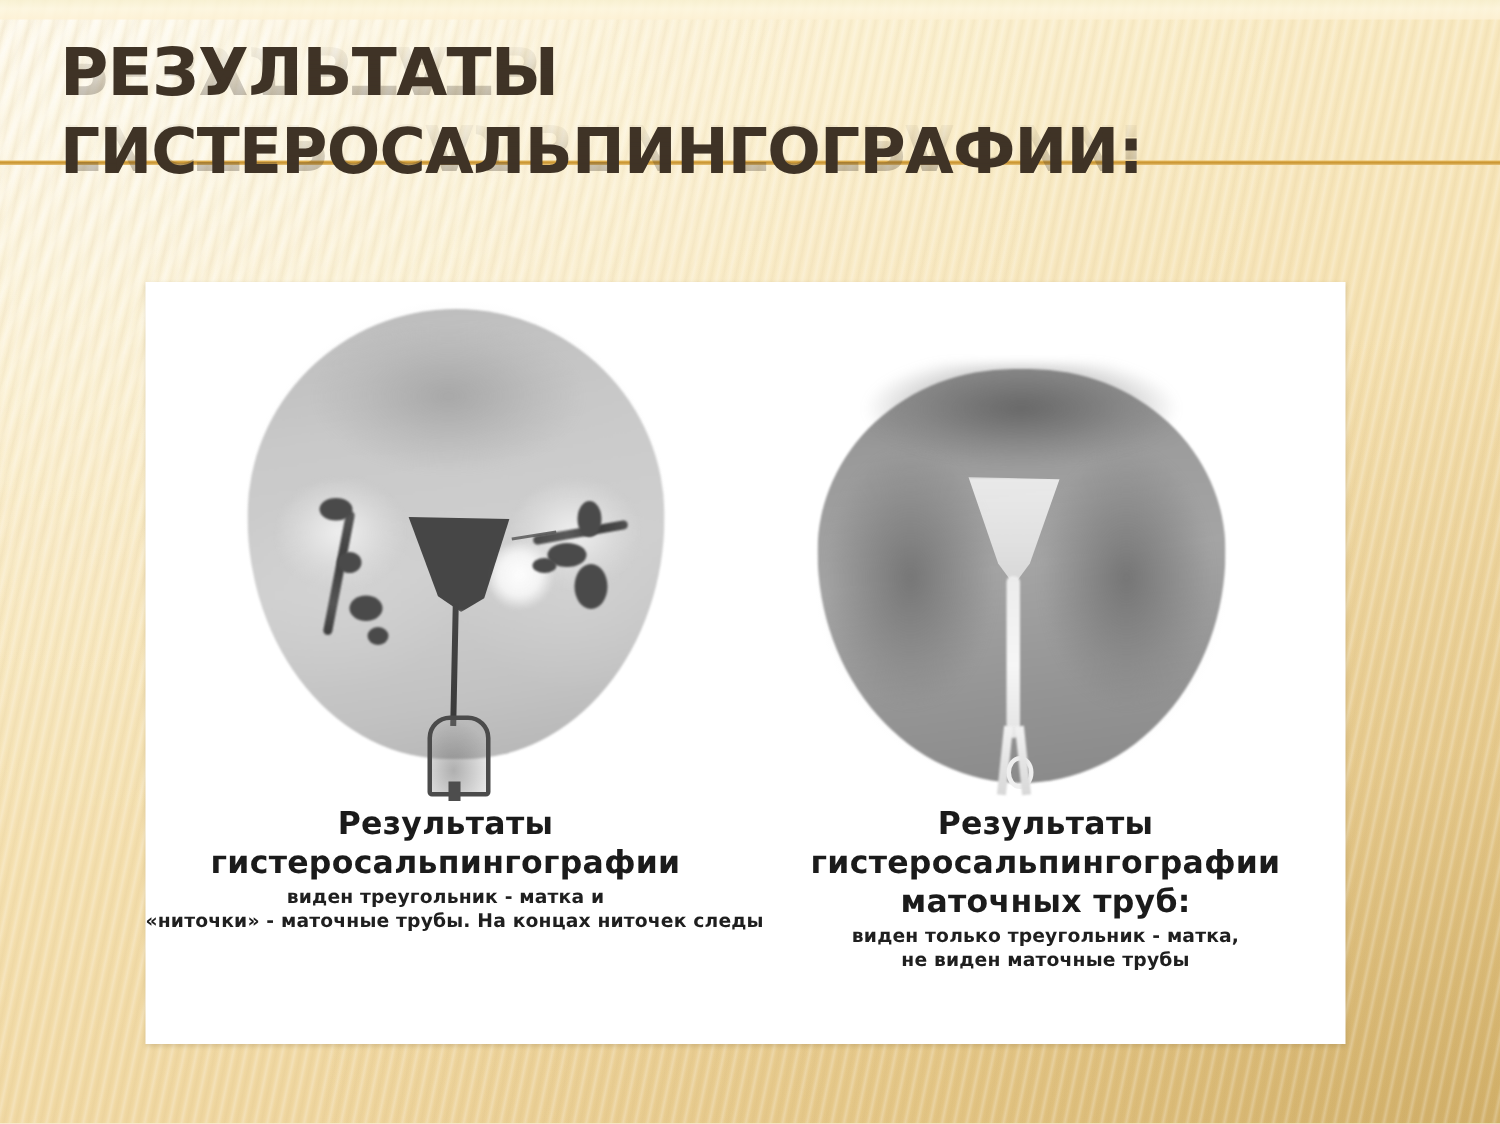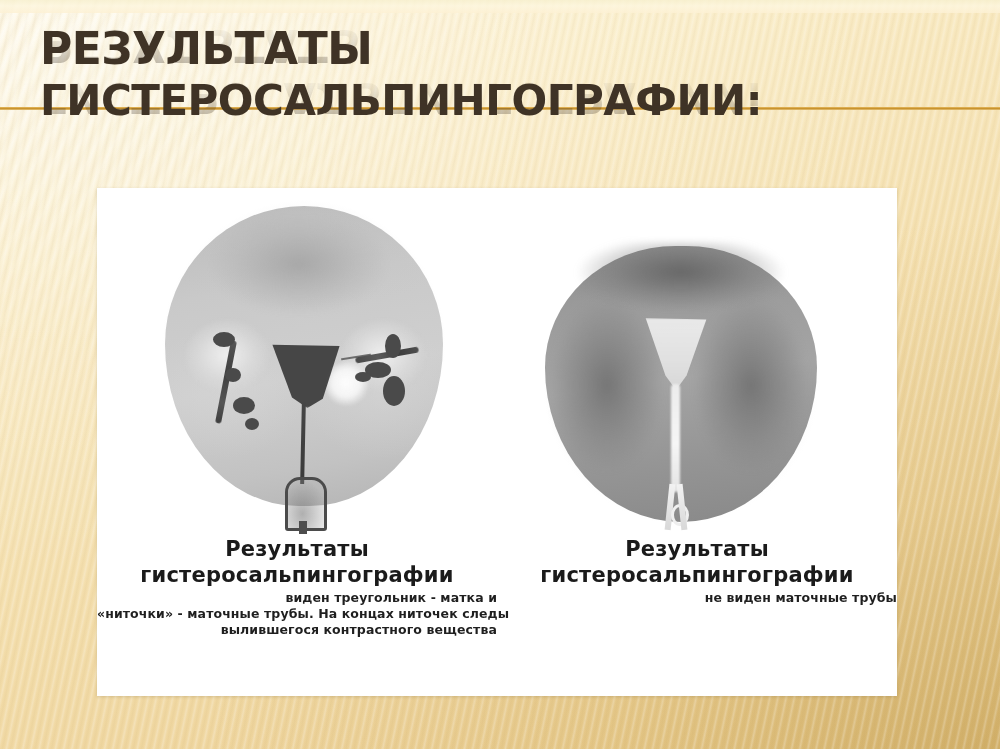--- a/index.html
+++ b/index.html
@@ -410,21 +410,20 @@
     line-height: 26px;
     letter-spacing: 0.2px;
   }
   .cap-small {
     font-weight: bold;
     font-size: 12.5px;
     line-height: 16px;
     letter-spacing: 0.1px;
     margin-top: 2px;
     color: #1f1f1f;
-    text-align: right;
   }
   .cap-small div { white-space: nowrap; }
 </style>
 </head>
 <body>
 
 <div class="slide">
 
   <div class="ribbing"></div>
   <div class="ribbing2"></div>
@@ -477,21 +476,20 @@
         </div>
 
         <div class="caption caption-left">
           <div class="cap-big">
             <div>Результаты</div>
             <div>гистеросальпингографии</div>
           </div>
           <div class="cap-small">
             <div>виден треугольник - матка и</div>
             <div>«ниточки» - маточные трубы. На концах ниточек следы</div>
-            <div>вылившегося контрастного вещества</div>
           </div>
         </div>
       </div>
 
       <div class="fig-col">
 
         <div class="xray xray-right">
           <div class="xr-halo"></div>
           <div class="xr-field"></div>
           <div class="xr-wing-l"></div>
@@ -501,22 +499,24 @@
           <div class="xr-canal"></div>
           <div class="xr-forceps">
             <div class="xr-forceps-ring"></div>
           </div>
         </div>
 
         <div class="caption caption-right">
           <div class="cap-big">
             <div>Результаты</div>
             <div>гистеросальпингографии</div>
+            <div>маточных труб:</div>
           </div>
           <div class="cap-small">
+            <div>виден только треугольник  - матка,</div>
             <div>не виден маточные трубы</div>
           </div>
         </div>
       </div>
 
     </div>
   </div>
 
 </div>
 

